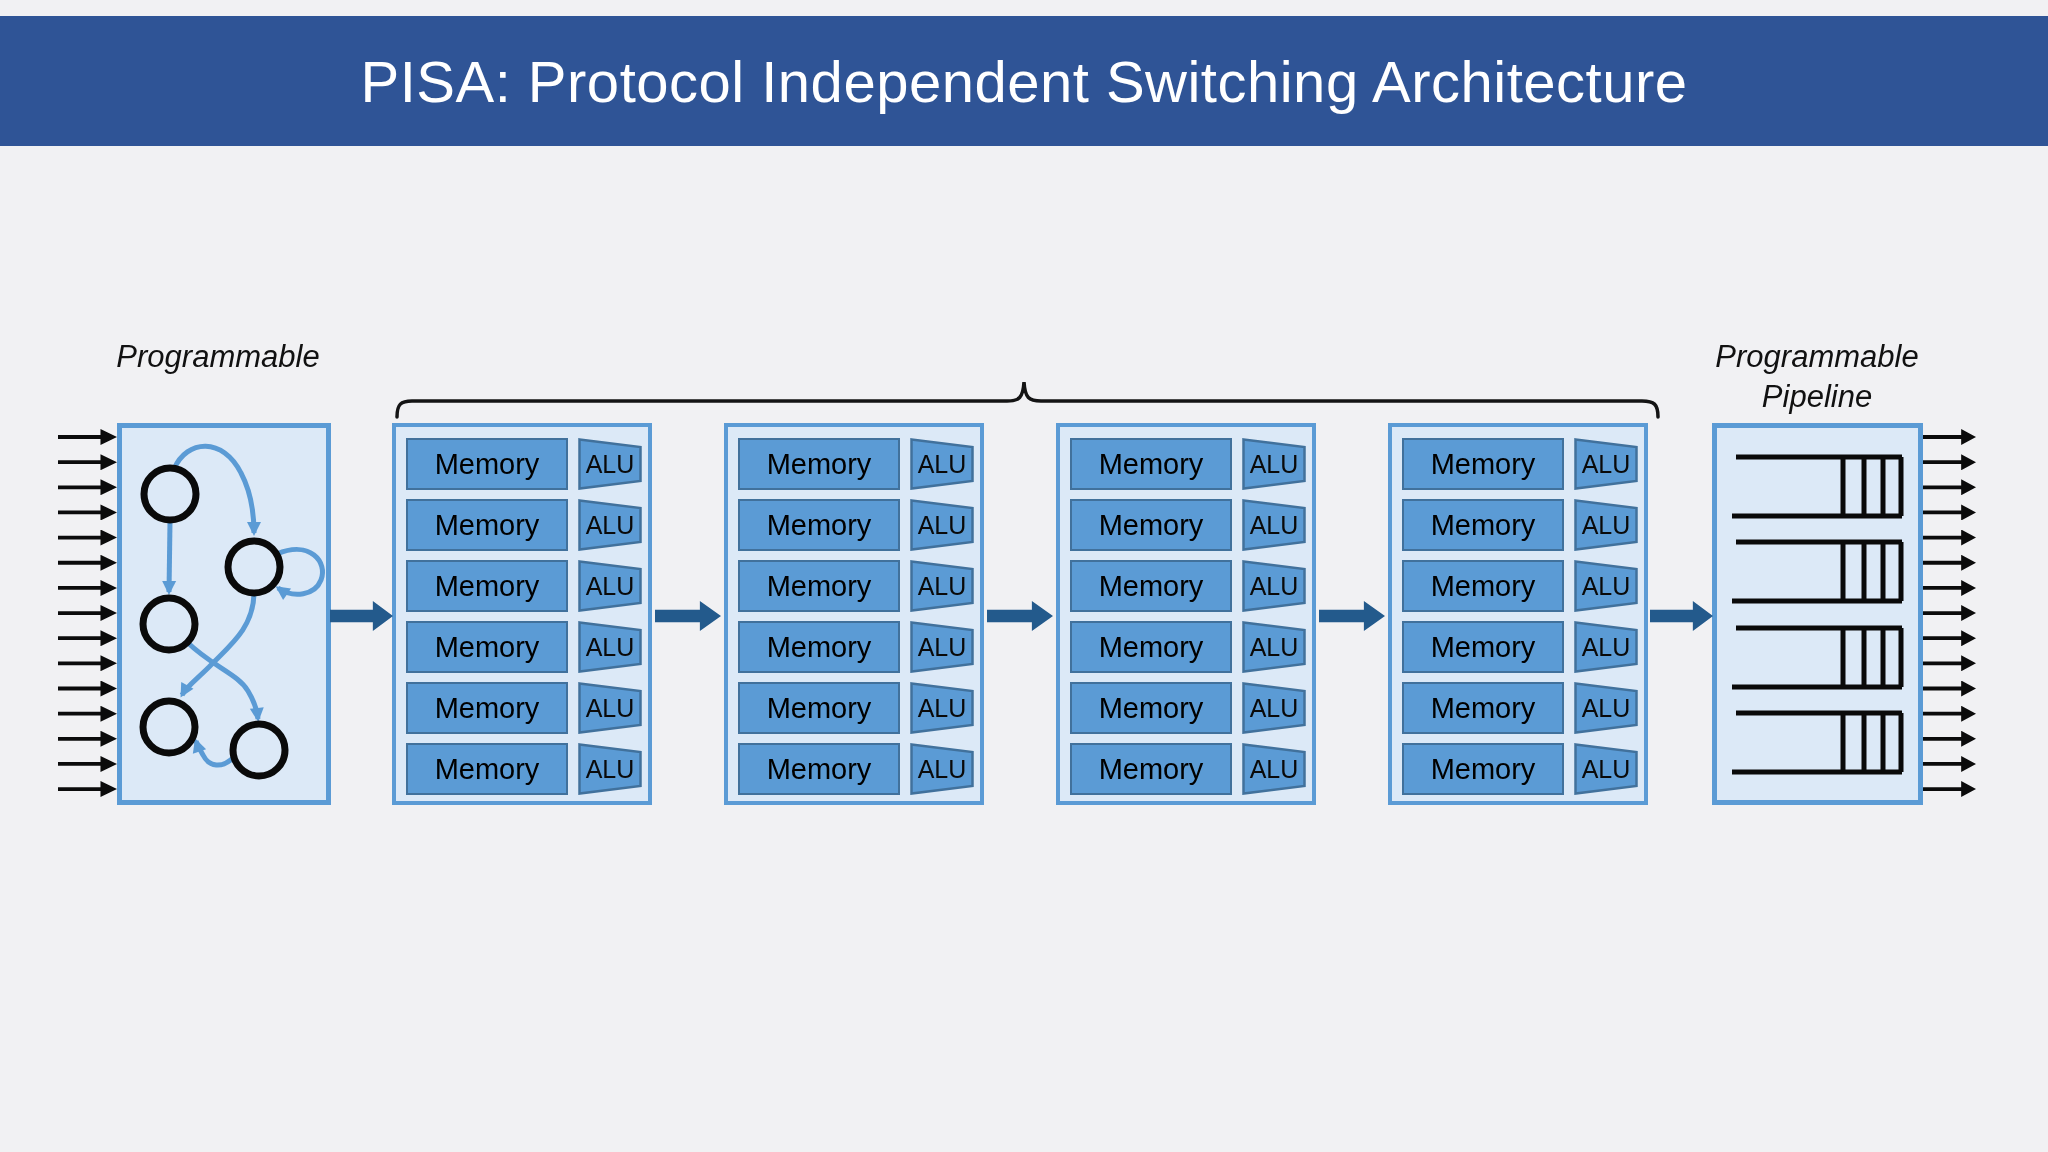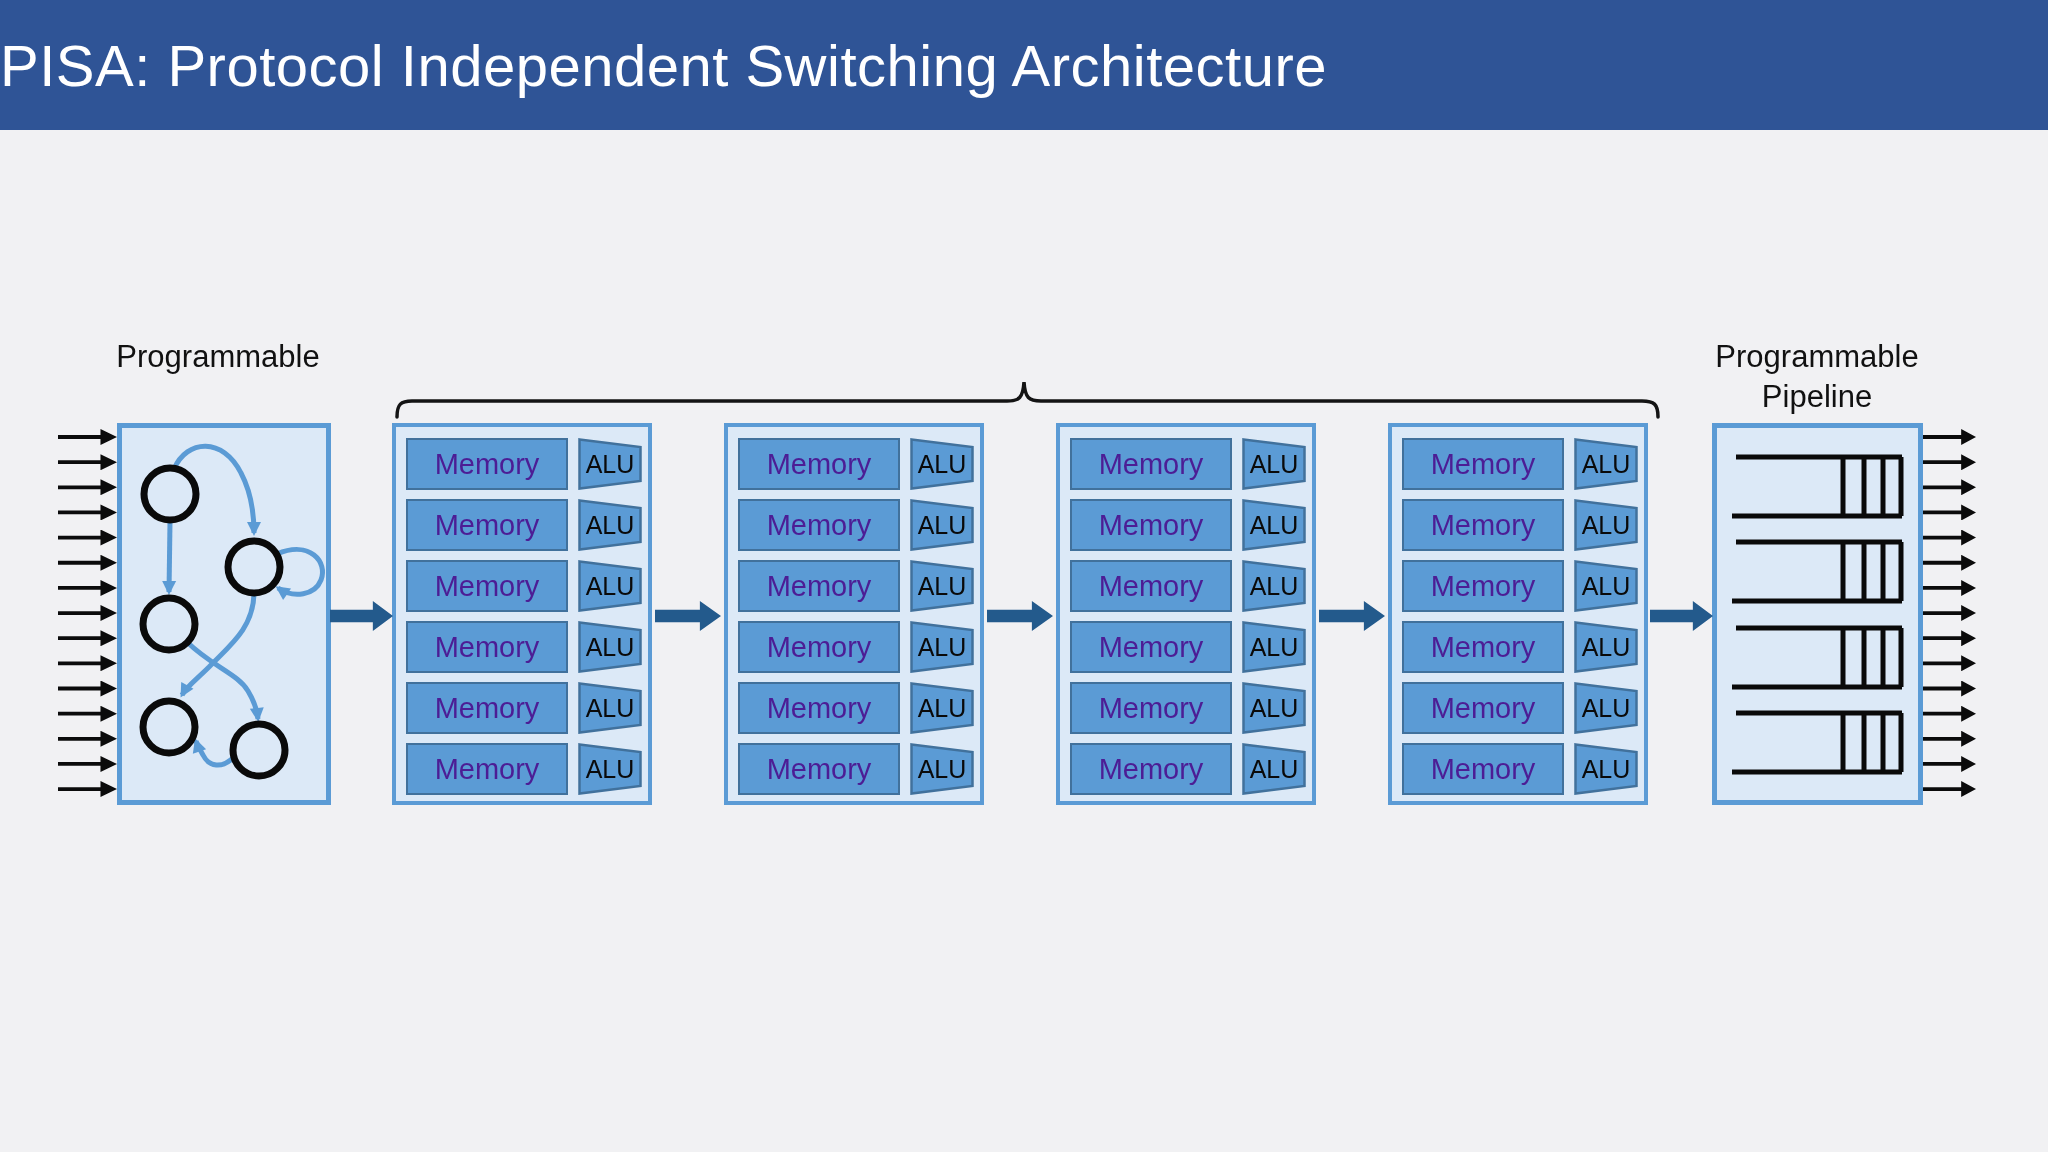--- a/index.html
+++ b/index.html
@@ -6,47 +6,47 @@
     --c-title-bar:#2f5496; --c-title-text:#ffffff; --c-canvas:#f1f1f3;
     --c-box-fill:#dce9f7; --c-box-border:#5b9bd5;
     --c-block-fill:#5b9bd5; --c-block-border:#41719c;
     --c-flow-arrow:#235a8c; --c-io-arrow:#0b0b0b;
     --c-edge:#5b9bd5; --c-node:#0a0a0a; --c-text:#111111;
   }
   html,body{margin:0;padding:0;background:var(--c-canvas);}
   .slide{position:relative;width:2048px;height:1152px;background:var(--c-canvas);
          font-family:"Liberation Sans",sans-serif;overflow:hidden;}
 
-  .titlebar{position:absolute;left:0;top:0;width:2048px;height:130px;
-            background:var(--c-title-bar);display:flex;align-items:center;}
+  .titlebar{position:absolute;left:0;top:16px;width:2048px;height:130px;
+            background:var(--c-title-bar);display:flex;align-items:center;justify-content:center;}
   .titlebar h1{margin:0;color:var(--c-title-text);font-size:58px;font-weight:400;letter-spacing:.5px;}
 
   .section-label{position:absolute;text-align:center;color:var(--c-text);
                  font-size:31px;line-height:40px;font-weight:400;}
-  .section-label span{display:block;}
+  .section-label span{display:block;font-style:italic;}
   .parser-label{left:68px;top:337px;width:300px;}
   .pipeline-label{left:629px;top:337px;width:800px;}
   .deparser-label{left:1667px;top:337px;width:300px;}
 
   .brace-svg{position:absolute;left:390px;top:372px;width:1280px;height:52px;}
 
   .outline-box{position:absolute;top:423px;height:382px;background:var(--c-box-fill);
                border:5px solid var(--c-box-border);box-sizing:border-box;}
   .parser-box{left:117px;width:214px;}
   .deparser-box{left:1712px;width:211px;}
   .outline-box > svg{position:absolute;left:-5px;top:-5px;}
 
   .stage{position:absolute;top:423px;width:260px;height:382px;background:var(--c-box-fill);
          border:4px solid var(--c-box-border);box-sizing:border-box;
          padding:11px 0 0 10px;}
   .ma-row{position:relative;height:52px;margin-bottom:9px;}
   .memory{position:absolute;left:0;top:0;width:162px;height:52px;box-sizing:border-box;
           background:var(--c-block-fill);border:2px solid var(--c-block-border);
           display:flex;align-items:center;justify-content:center;
-          font-size:29px;color:#4c1d95;}
+          font-size:29px;color:#000000;}
   .alu{position:absolute;left:172px;top:0;width:64px;height:52px;}
   .alu svg{position:absolute;left:0;top:0;}
   .alu .alu-label{position:absolute;inset:0;display:flex;align-items:center;justify-content:center;
                   font-size:25px;color:#0a0a0a;}
 
   .flow-arrow{position:absolute;top:601px;height:30px;background:var(--c-flow-arrow);
               clip-path:polygon(0 29%,68% 29%,68% 0,100% 50%,68% 100%,68% 71%,0 71%);}
   .io-arrow{position:absolute;height:16px;background:var(--c-io-arrow);
             clip-path:polygon(0 38%,72% 38%,72% 0,100% 50%,72% 100%,72% 62%,0 62%);}
 </style>

